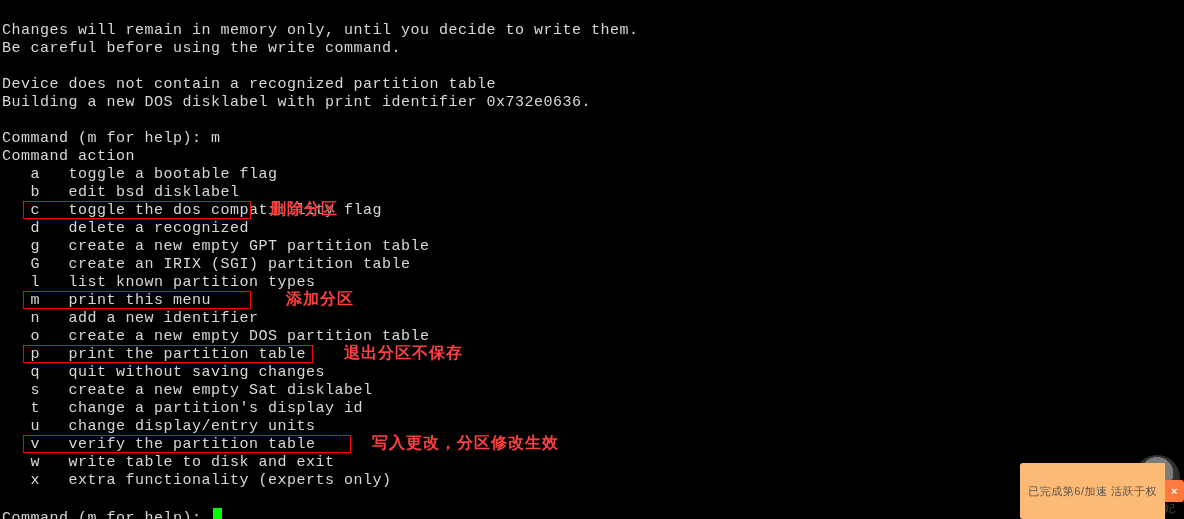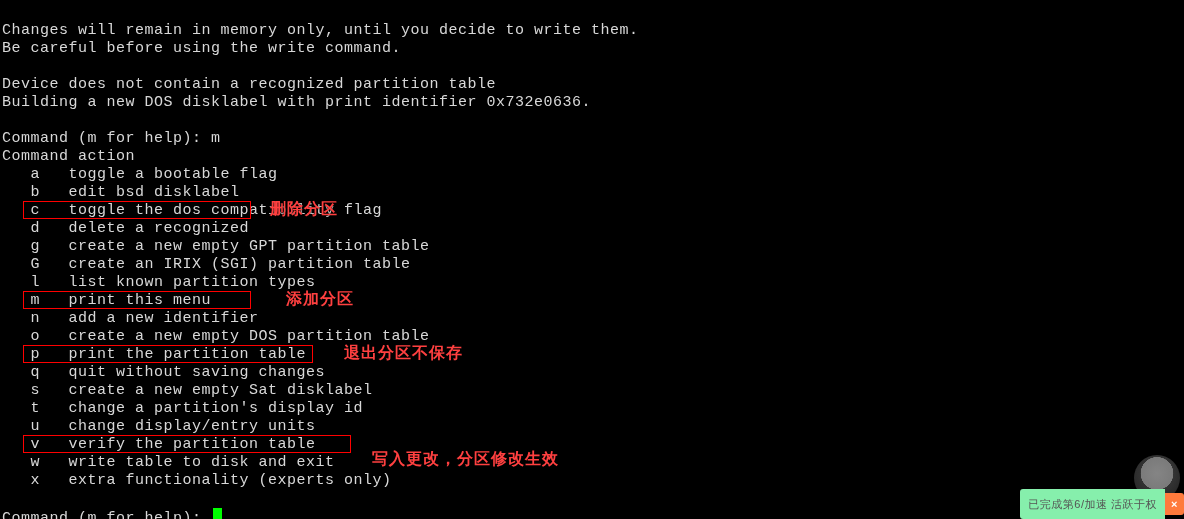--- a/index.html
+++ b/index.html
@@ -54,23 +54,23 @@
   }
   .tip {
     position: absolute;
     bottom: 0; right: 0;
     display: flex;
     font-family: Arial, sans-serif;
     font-size: 11px;
     align-items: center;
   }
   .tip .txt {
-    background: #86efac;
+    background: #fdba74;
     color: #555;
-    padding: 6px 8px;
+    padding: 19px 8px;
     border-radius: 3px 0 0 3px;
   }
   .tip .close {
     background: #ff7a3c;
     color: #fff;
     padding: 2px 6px;
     font-weight: bold;
     border-radius: 0 3px 3px 0;
   }
   .avatar {
@@ -119,20 +119,20 @@
 </div>
 
 <div class="hl" style="left:23px; top:201px; width:228px; height:18px;"></div>
 <div class="hl" style="left:23px; top:291px; width:228px; height:18px;"></div>
 <div class="hl" style="left:23px; top:345px; width:290px; height:18px;"></div>
 <div class="hl" style="left:23px; top:435px; width:328px; height:18px;"></div>
 
 <div class="annot" style="left:270px; top:200px;">删除分区</div>
 <div class="annot" style="left:270px; top:290px;margin-left:16px;">添加分区</div>
 <div class="annot" style="left:344px; top:344px;">退出分区不保存</div>
-<div class="annot" style="left:372px; top:434px;margin-top:16px;">写入更改，分区修改生效</div>
+<div class="annot" style="left:372px; top:434px;">写入更改，分区修改生效</div>
 
 <div class="avatar"></div>
 <div class="watermark">CSDN @XL's妃妃</div>
 <div class="tip">
   <span class="txt">已完成第6/加速  活跃于权</span>
   <span class="close">×</span>
 </div>
 
 </body></html>

